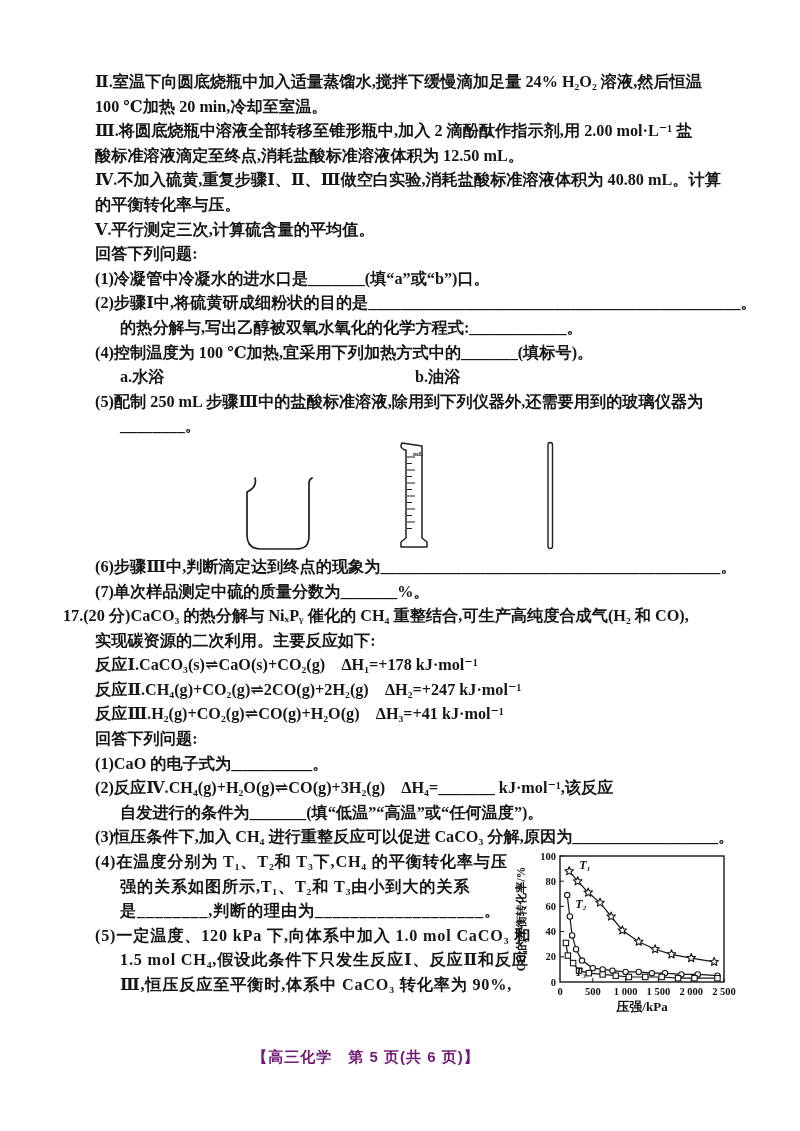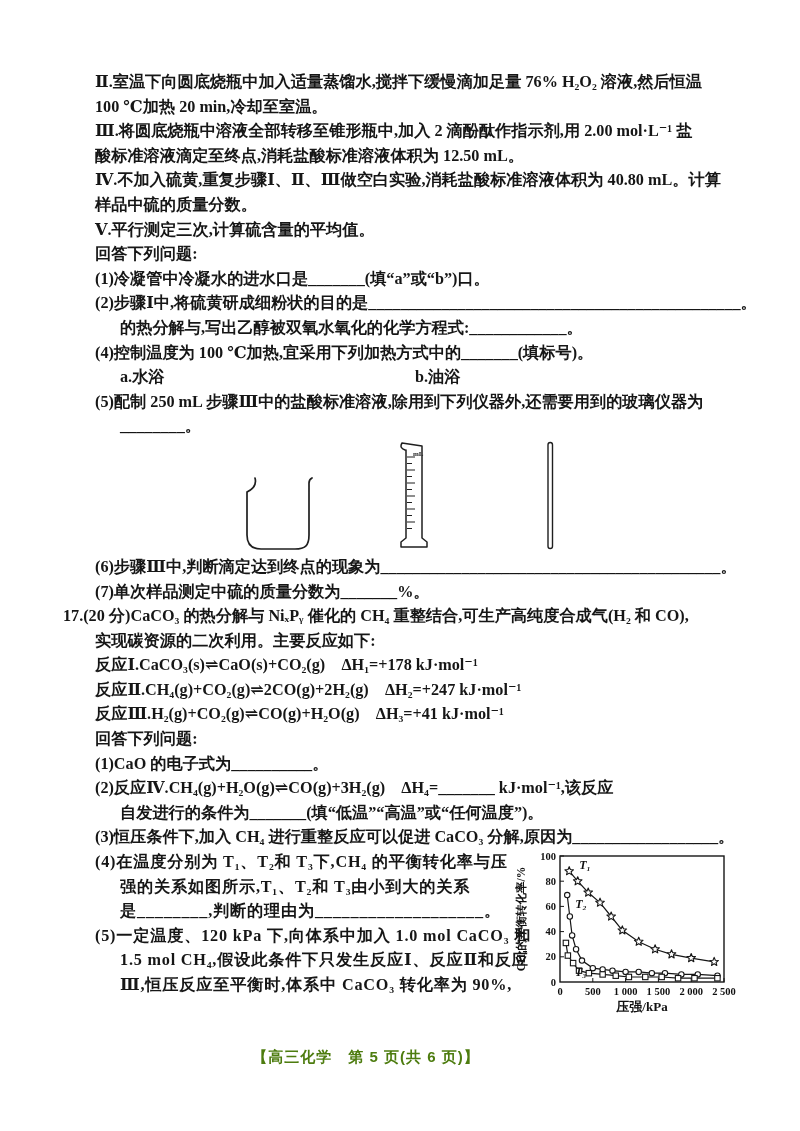--- a/index.html
+++ b/index.html
@@ -21,36 +21,36 @@
   .fig-rod{left:483px;}
   .fig svg{display:block;}
   .bottom-row{display:flex;align-items:flex-start;margin-top:0;gap:16px;}
   .bottom-left{width:443px;flex:none;}
   .bottom-left .line{letter-spacing:0.8px;}
   .chart-wrap{width:258px;flex:none;margin-left:-8px;}
   .chart-wrap svg{display:block;font-family:"Liberation Serif","DejaVu Serif","DejaVu Sans",serif;}
   .footer{
     position:absolute;left:0;top:1048px;width:732px;text-align:center;
     font-family:"Liberation Sans","DejaVu Sans",sans-serif;
-    font-size:15px;font-weight:700;color:#4d7c0f;letter-spacing:1px;
+    font-size:15px;font-weight:700;color:#701a75;letter-spacing:1px;
   }
   .mlt{font-size:7px;font-weight:700;}
 </style>
 </head>
 <body>
 
 <div class="content">
 
   <div id="linesTop">
-      <div class="line ind1">Ⅱ.室温下向圆底烧瓶中加入适量蒸馏水,搅拌下缓慢滴加足量 76% H₂O₂ 溶液,然后恒温</div>
+      <div class="line ind1">Ⅱ.室温下向圆底烧瓶中加入适量蒸馏水,搅拌下缓慢滴加足量 24% H₂O₂ 溶液,然后恒温</div>
       <div class="line ind1">100 ℃加热 20 min,冷却至室温。</div>
       <div class="line ind1">Ⅲ.将圆底烧瓶中溶液全部转移至锥形瓶中,加入 2 滴酚酞作指示剂,用 2.00 mol·L⁻¹ 盐</div>
       <div class="line ind1">酸标准溶液滴定至终点,消耗盐酸标准溶液体积为 12.50 mL。</div>
       <div class="line ind1">Ⅳ.不加入硫黄,重复步骤Ⅰ、Ⅱ、Ⅲ做空白实验,消耗盐酸标准溶液体积为 40.80 mL。计算</div>
-      <div class="line ind1">样品中硫的质量分数。</div>
+      <div class="line ind1">的平衡转化率与压。</div>
       <div class="line ind1">Ⅴ.平行测定三次,计算硫含量的平均值。</div>
       <div class="line ind1">回答下列问题:</div>
       <div class="line ind1">(1)冷凝管中冷凝水的进水口是_______(填“a”或“b”)口。</div>
       <div class="line ind1">(2)步骤Ⅰ中,将硫黄研成细粉状的目的是______________________________________________。</div>
       <div class="line ind2">的热分解与,写出乙醇被双氧水氧化的化学方程式:____________。</div>
       <div class="line ind1">(4)控制温度为 100 ℃加热,宜采用下列加热方式中的_______(填标号)。</div>
       <div class="line ind2"><span>a.水浴</span><span class="colb">b.油浴</span></div>
       <div class="line ind1">(5)配制 250 mL 步骤Ⅲ中的盐酸标准溶液,除用到下列仪器外,还需要用到的玻璃仪器为</div>
       <div class="line ind2">________。</div>
     </div>

